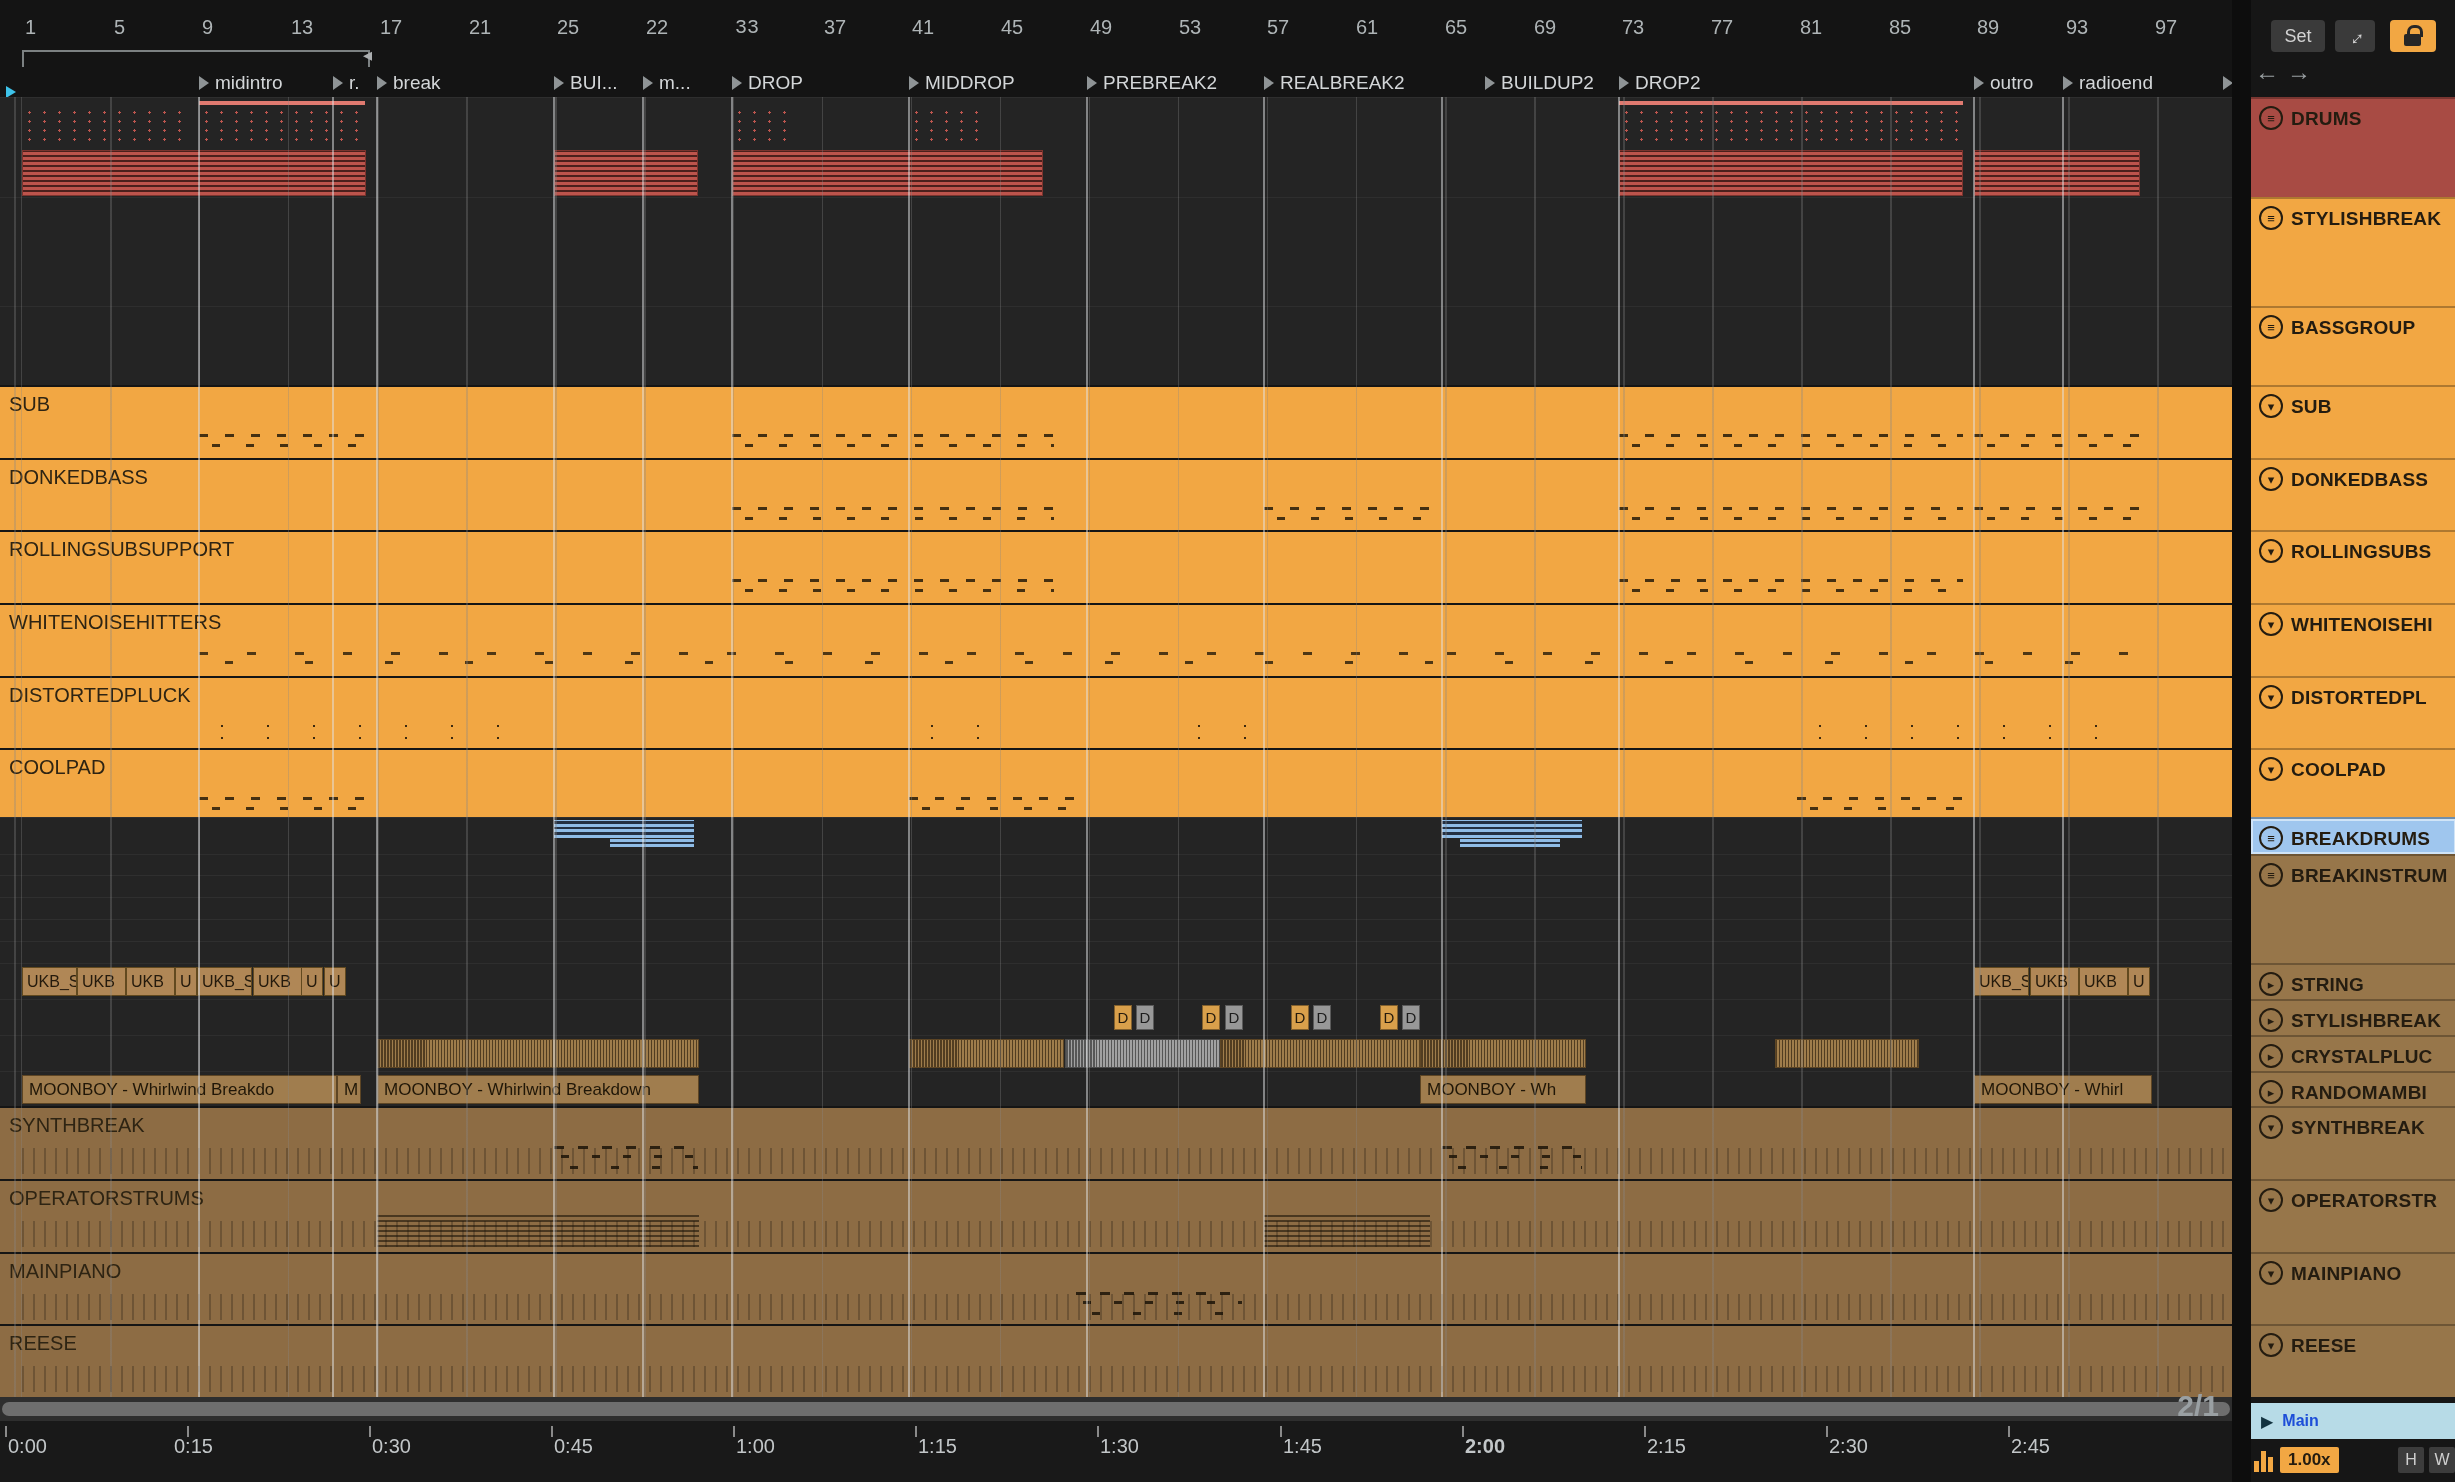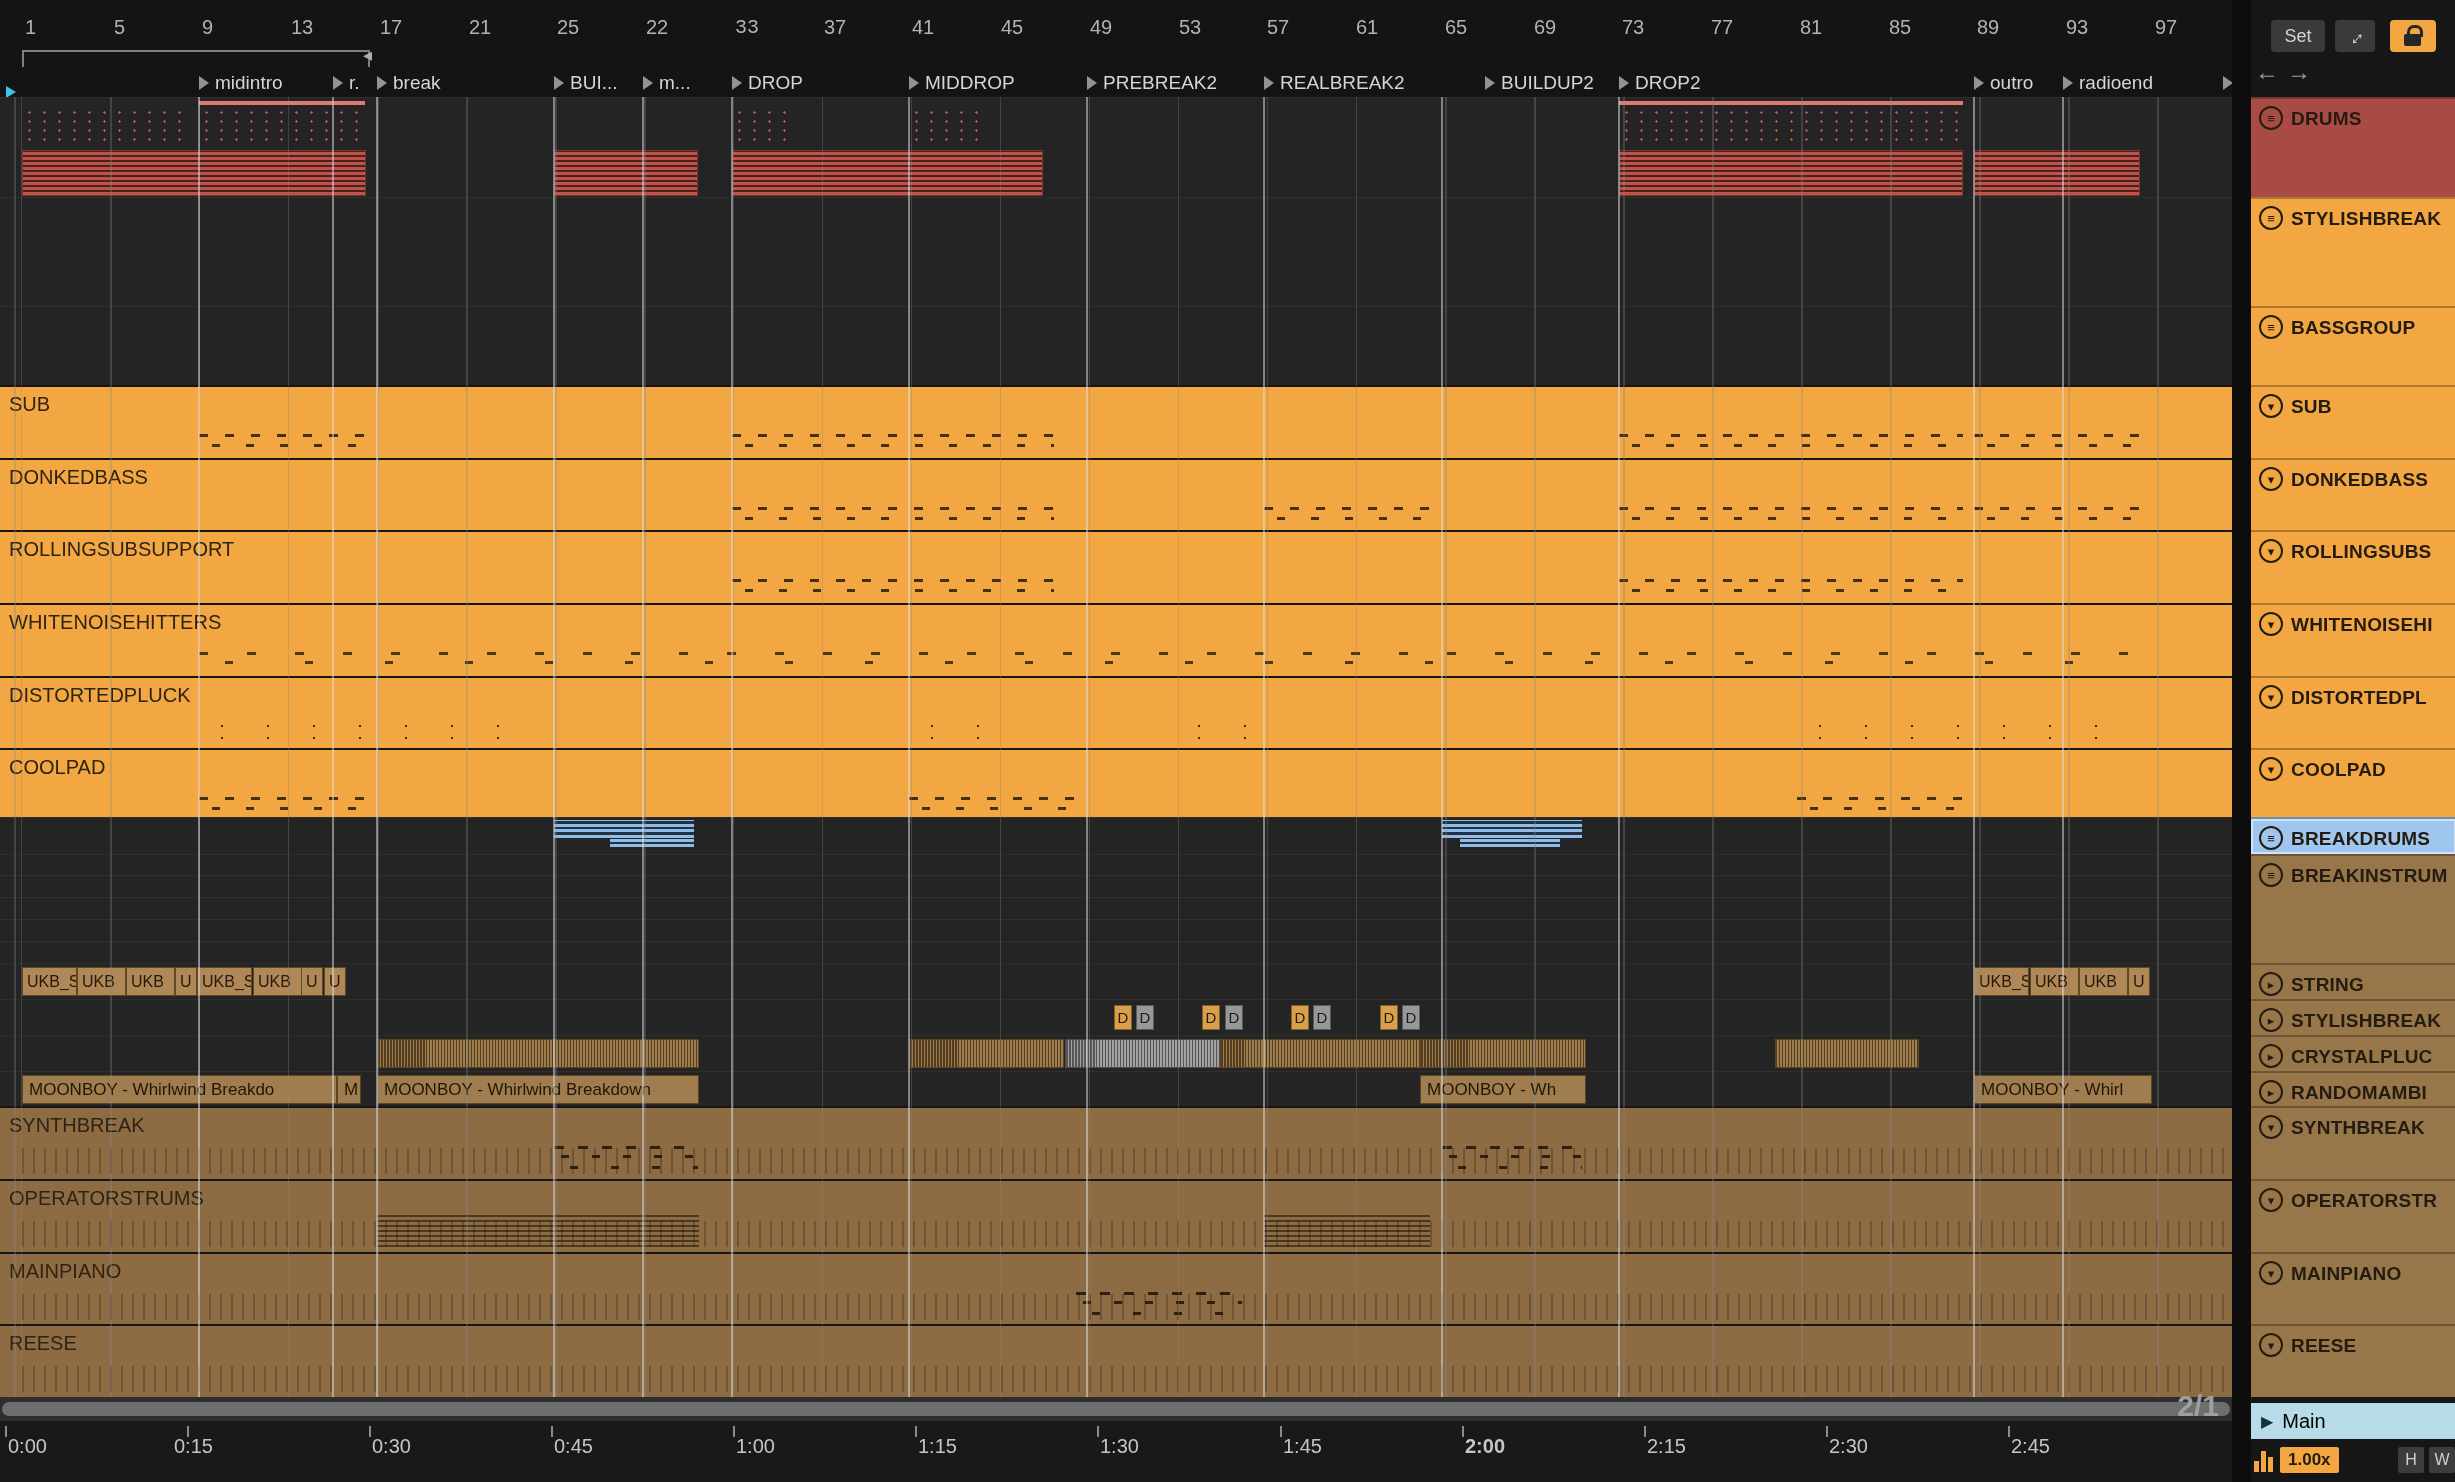--- a/index.html
+++ b/index.html
@@ -94,21 +94,21 @@
   .sb-blue{background:#93bde6;}
   .sb-brown{background:#97764a;}
   .sel{background:#9fc6ee;box-shadow:inset 0 0 0 2px rgba(235,244,252,.65);}
   .ico{width:24px;height:24px;min-width:24px;border:2px solid #241c10;border-radius:50%;display:flex;align-items:center;
        justify-content:center;font-size:13px;color:#241c10;box-sizing:border-box;margin-top:1px;font-weight:700;}
   .sb-label{font-size:19px;font-weight:700;color:#241c10;white-space:nowrap;overflow:hidden;margin-top:3px;letter-spacing:0.2px;}
 
   .sb-main{position:absolute;left:0;top:1403px;width:205px;height:36px;background:#b7dbe7;display:flex;align-items:center;gap:9px;
            padding-left:10px;box-sizing:border-box;}
   .sb-main .mplay{color:#123240;font-size:16px;}
-  .sb-main .mlabel{color:#000000;font-size:20px;font-weight:400;}
+  .sb-main .mlabel{color:#1d4ed8;font-size:16px;font-weight:700;}
   .sb-bottom{position:absolute;left:0;top:1445px;width:201px;height:30px;display:flex;align-items:center;gap:5px;padding-left:3px;}
   .meter-ico{display:flex;align-items:flex-end;gap:2px;height:24px;margin-right:2px;}
   .meter-ico i{display:block;width:5px;background:#f2a743;}
   .zoom-box{background:#f2a743;color:#241c10;font-size:17px;font-weight:700;padding:3px 8px;border-radius:2px;}
   .hw{width:26px;height:26px;background:#3c3c3c;color:#cfcfcf;font-size:16px;display:flex;align-items:center;justify-content:center;border-radius:2px;}
   .hw.first{margin-left:auto;}
 </style>
 </head>
 <body>
 

